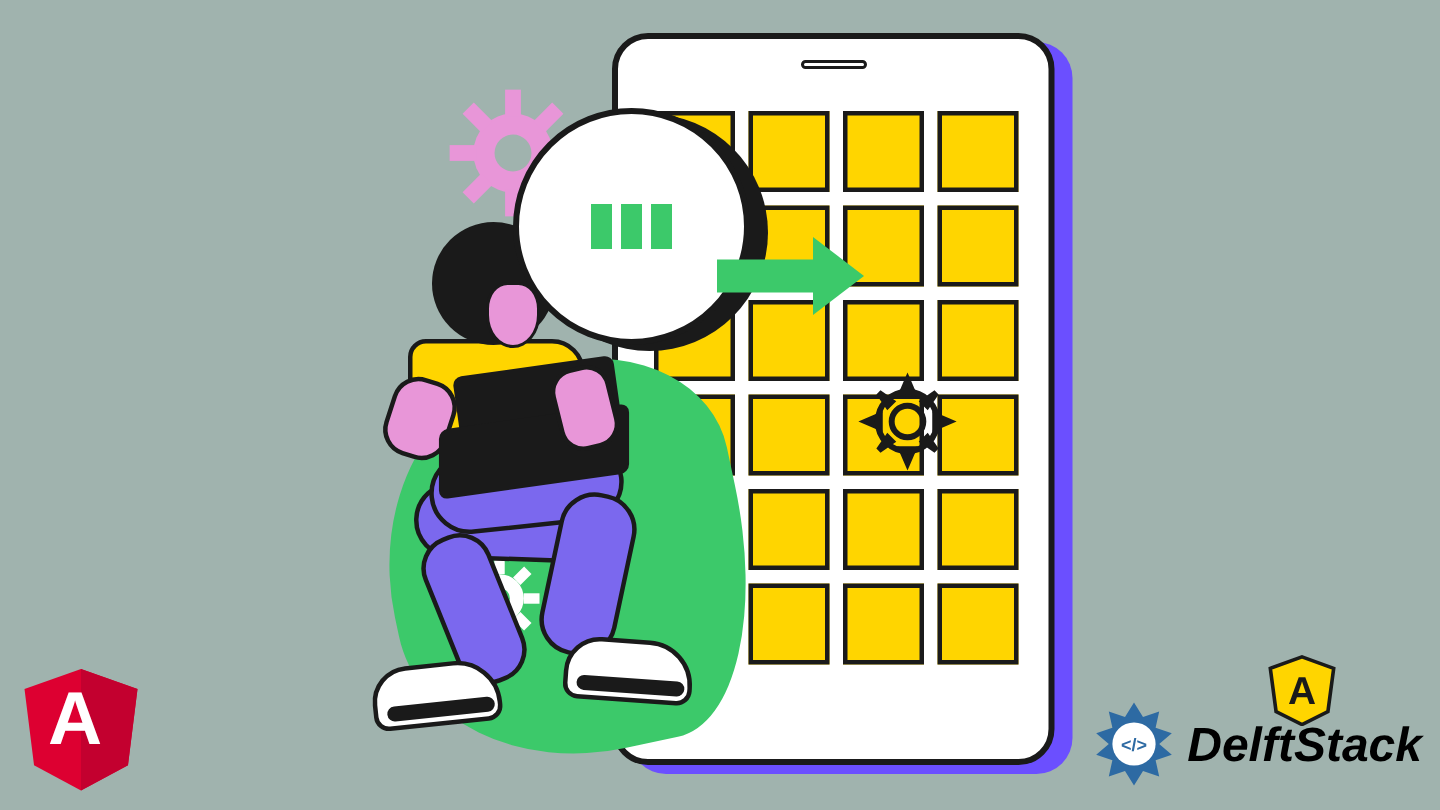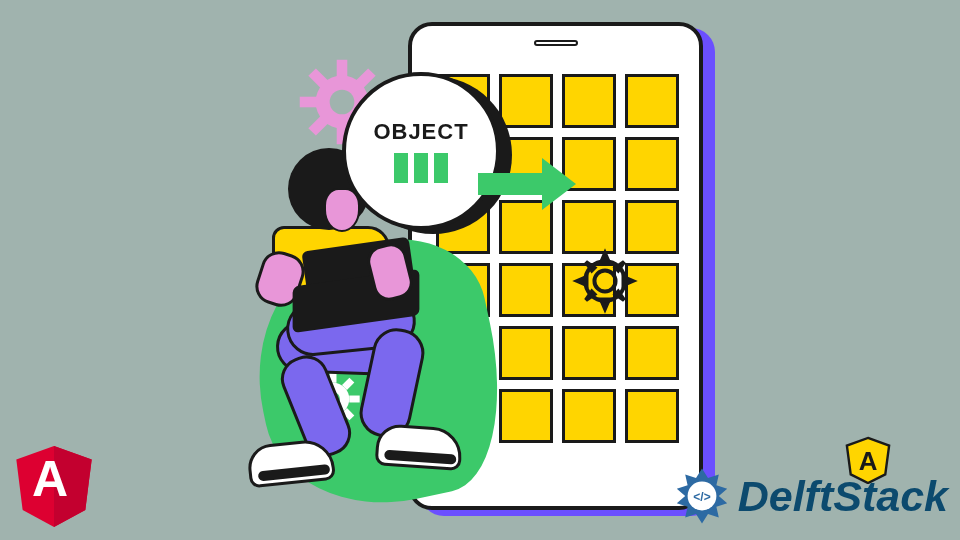--- a/index.html
+++ b/index.html
@@ -311,23 +311,23 @@
 }
 .delftstack {
   position: absolute;
   right: 12px;
   bottom: 14px;
   display: flex;
   align-items: center;
   gap: 6px;
 }
 .ds-text {
-  font-size: 43px;
+  font-size: 32px;
   font-weight: 600;
-  color: #0c4a6e;
+  color: #000000;
   font-style: italic;
   text-align: right;
 }
 .gear-dark {
   position: absolute;
   left: 572px;
   top: 248px;
 }
 </style>
 </head>
@@ -426,21 +426,20 @@
     <div class="arm-left"></div>
     <div class="laptop-top"></div>
     <div class="laptop"></div>
     <div class="arm-right"></div>
     <div class="hair"></div>
     <div class="face"></div>
   </div>
 
   <div class="bubble-shadow"></div>
   <div class="bubble">
-    <div class="bubble-text">OBJECT</div>
     <div class="bubble-bars">
       <span></span>
         <span></span>
         <span></span>
     </div>
   </div>
   <div class="arrow">
     <div class="arrow-line"></div>
     <div class="arrow-head"></div>
   </div>

